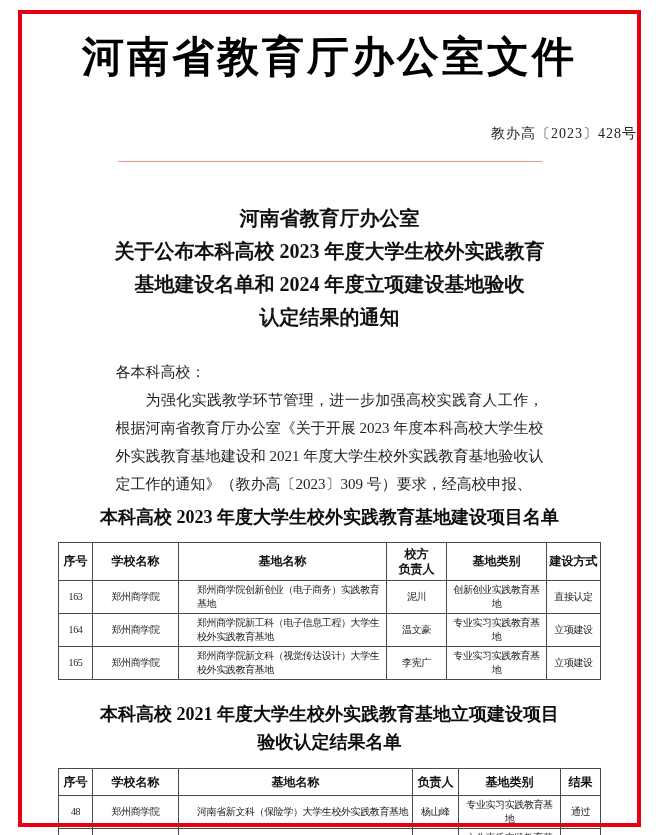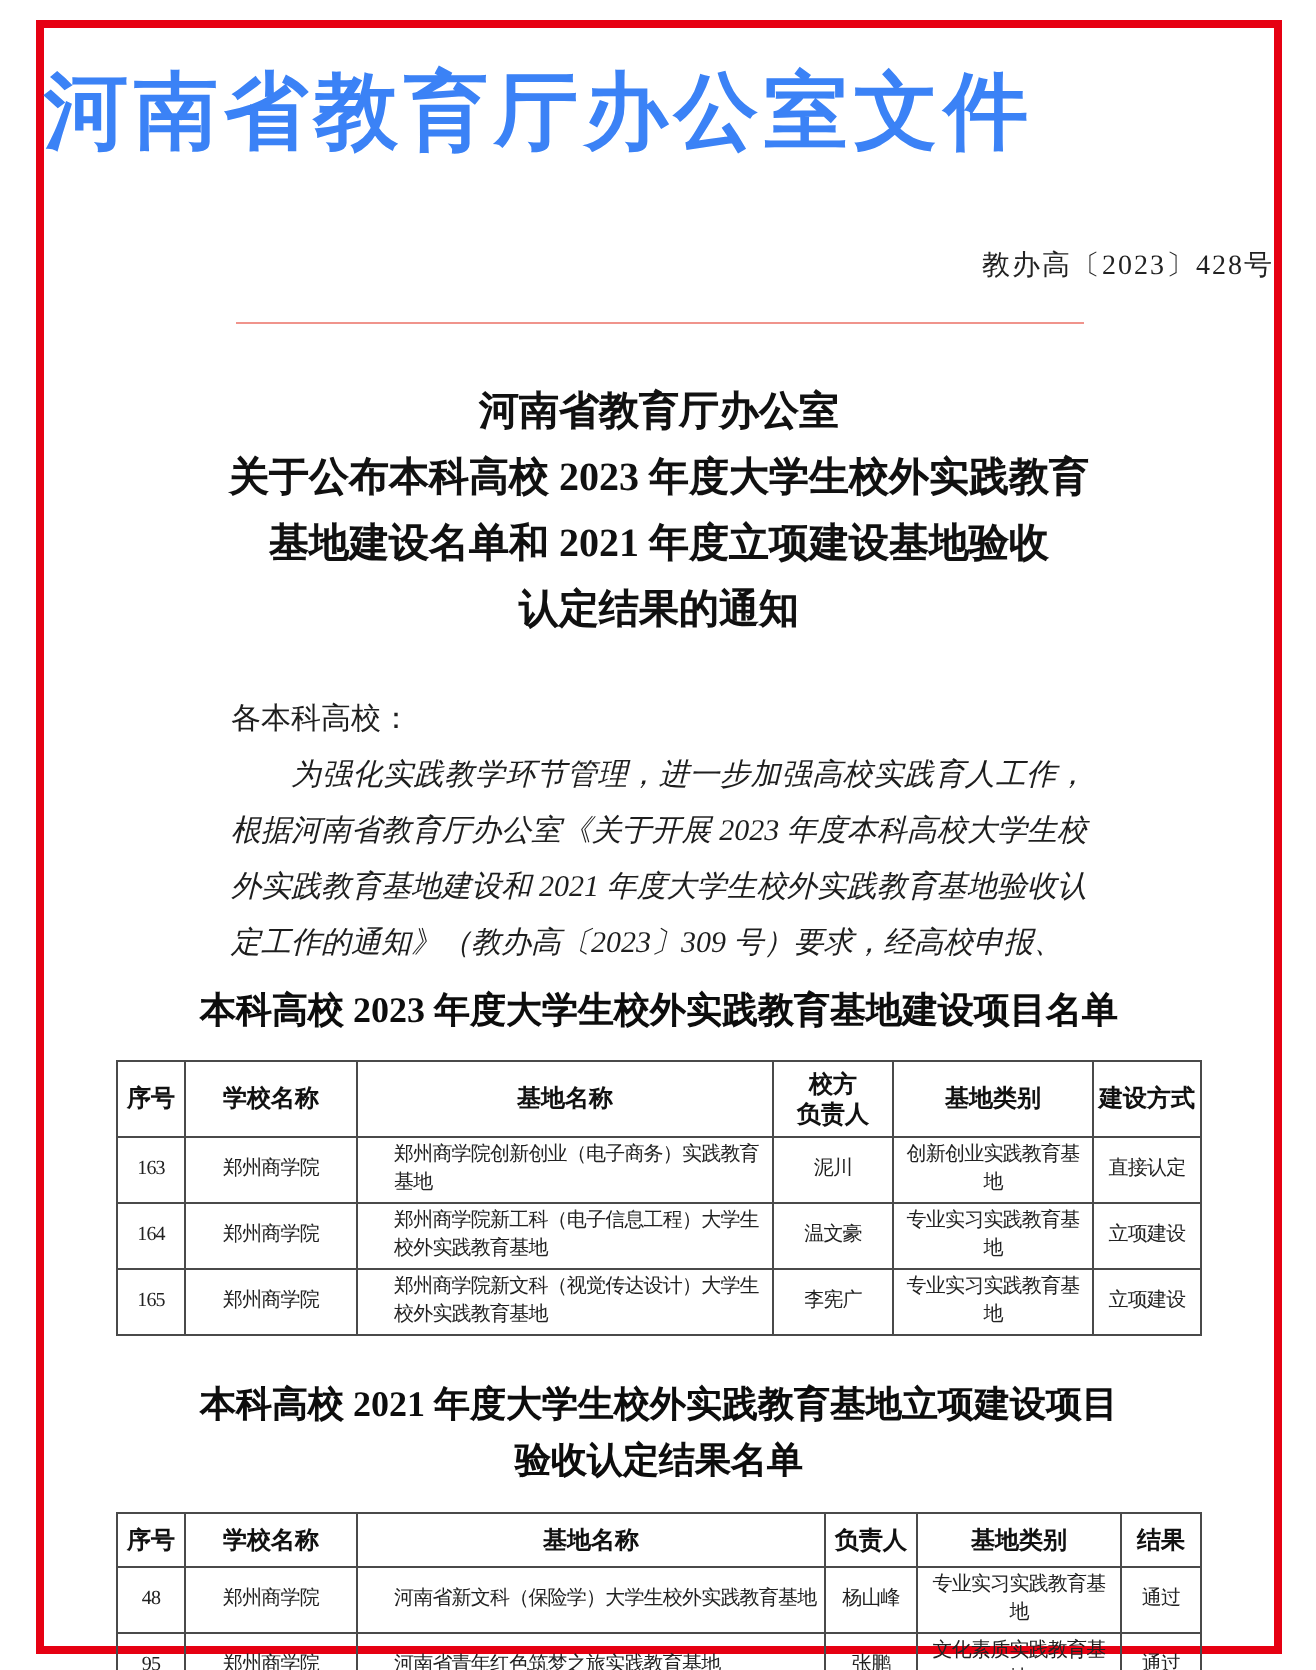--- a/index.html
+++ b/index.html
@@ -6,44 +6,44 @@
   body{
     width:658px;height:835px;background:#ffffff;
     font-family:"Liberation Serif","DejaVu Serif",serif;
     color:#1c1c1c;position:relative;overflow:hidden;
   }
   .frame{
     position:absolute;left:18px;top:10px;right:17px;bottom:8px;
     border:4px solid #e60012;box-sizing:border-box;background:#fff;
   }
   .masthead{
-    margin:18px 0 0 0;text-align:left;
+    margin:18px 0 0 0;text-align:center;
     font-size:42px;line-height:50px;font-weight:700;
-    color:#3b82f6;letter-spacing:3px;
+    color:#000000;letter-spacing:3px;
     font-family:"Liberation Serif","DejaVu Serif",serif;
   }
   .doc-number{
     margin-top:42px;text-align:right;
     font-size:14px;line-height:20px;color:#222;letter-spacing:1px;
   }
   .red-rule{
     width:424px;margin:17px auto 0;height:0;
     border-top:1px solid #f0948c;
   }
   .notice-title{
-    margin-top:28px;text-align:center;font-weight:700;
+    margin-top:40px;text-align:center;font-weight:700;
     font-size:20px;line-height:33px;color:#111;
   }
   .body-block{
     width:428px;margin:24px auto 0;
     font-size:15px;line-height:28px;color:#1e1e1e;
     text-align:justify;
   }
   .body-block p{margin:0;}
-  .body-block .para{text-indent:2em;font-style:italic;}
+  .body-block .para{text-indent:2em;}
   .tbl-title{
     margin:6px 0 0 0;text-align:center;font-weight:700;
     font-size:18px;line-height:26px;color:#0d0d0d;
     font-family:"Liberation Serif","DejaVu Serif",serif;
   }
   .tbl-title.two-line{line-height:28px;margin-top:20px;}
   table{
     width:542px;margin:12px auto 0;border-collapse:collapse;table-layout:fixed;
   }
   th,td{
@@ -84,21 +84,21 @@
 
   <div class="masthead">河南省教育厅办公室文件</div>
 
   <div class="doc-number">教办高〔2023〕428号</div>
 
   <div class="red-rule"></div>
 
   <div class="notice-title">
     <div>河南省教育厅办公室</div>
     <div>关于公布本科高校 2023 年度大学生校外实践教育</div>
-    <div>基地建设名单和 2021 年度立项建设基地验收</div>
+    <div>基地建设名单和 2024 年度立项建设基地验收</div>
     <div>认定结果的通知</div>
   </div>
 
   <div class="body-block">
     <p>各本科高校：</p>
     <p class="para">为强化实践教学环节管理，进一步加强高校实践育人工作，根据河南省教育厅办公室《关于开展 2023 年度本科高校大学生校外实践教育基地建设和 2021 年度大学生校外实践教育基地验收认定工作的通知》（教办高〔2023〕309 号）要求，经高校申报、</p>
   </div>
 
   <div class="tbl-title">本科高校 2023 年度大学生校外实践教育基地建设项目名单</div>
 

